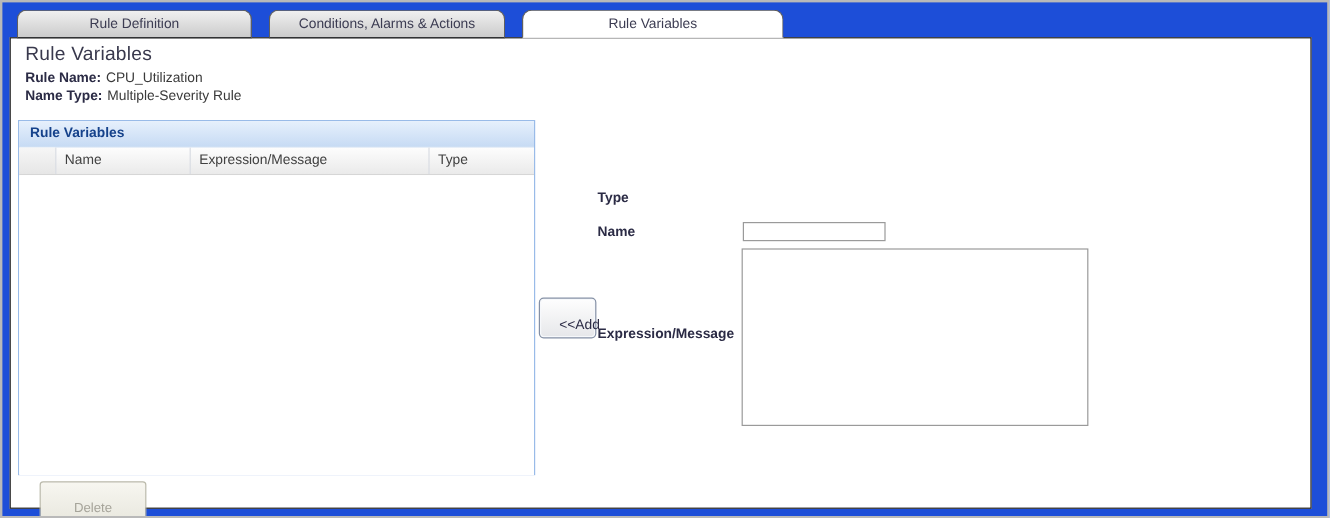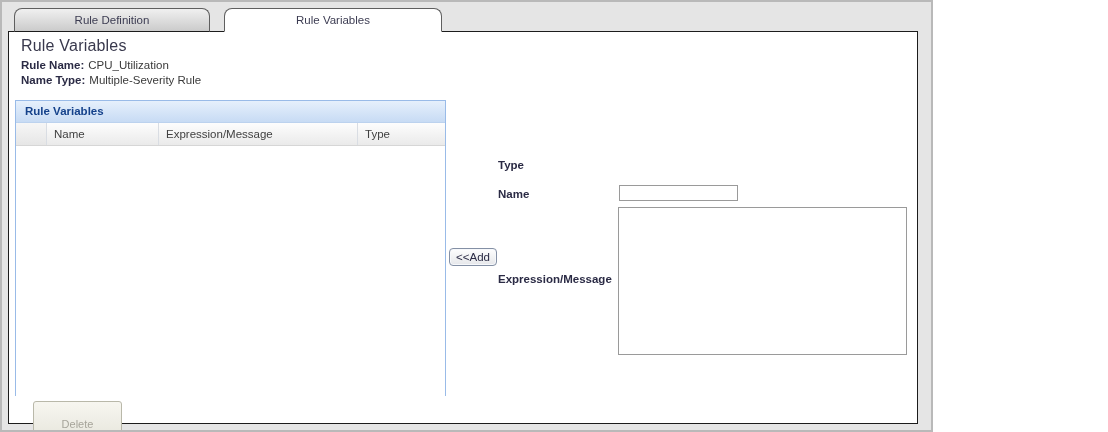--- a/index.html
+++ b/index.html
@@ -1,18 +1,18 @@
 <!DOCTYPE html>
 <html><head>
 <meta charset="utf-8">
 <style>
   html,body{margin:0;padding:0;background:#fff;font-family:"Liberation Sans",sans-serif;}
   .window{
-    position:relative;width:933px;height:432px;box-sizing:border-box;
-    border:2px solid #b9b9b9;background:#e5e5e5;overflow:hidden;
+    position:relative;width:1108px;height:432px;box-sizing:border-box;
+    border:2px solid #b9b9b9;background:#1d4ed8;overflow:hidden;
   }
   
   .tabbar{
     position:absolute;top:6px;left:12px;height:24px;display:flex;gap:14px;
     z-index:5;
   }
   .tab{
     box-sizing:border-box;height:24px;display:flex;align-items:center;justify-content:center;
     font-size:11.5px;color:#3c3c52;
     background:linear-gradient(#f0f0f0,#cbcbcb);
@@ -67,21 +67,21 @@
     box-sizing:border-box;border:1px solid #b9b8a9;border-radius:3px;
     background:linear-gradient(#f7f6f0,#e9e8df);
     font-size:11px;color:#a6a49a;font-family:"Liberation Sans",sans-serif;
     padding:16px;text-align:center;margin-left:12px;
   }
   .btn-add{
     position:absolute;left:440px;top:216px;width:48px;height:18px;
     box-sizing:border-box;border:1px solid #8490a5;border-radius:4px;
     background:linear-gradient(#fefefe,#e6e7ea);
     font-size:11.5px;color:#2b2b45;font-family:"Liberation Sans",sans-serif;
-    padding:0;text-align:center;box-shadow:inset 0 0 0 1px #f6f8fb;
+    padding:16px;text-align:center;box-shadow:inset 0 0 0 1px #f6f8fb;
   }
   
   .form-label{
     position:absolute;font-size:11.5px;font-weight:bold;color:#2b2b45;
   }
   .lbl-type{left:489px;top:127px;}
   .lbl-name{left:489px;top:156px;}
   .lbl-expr{left:489px;top:241px;}
   .radio-group{position:absolute;left:610px;top:120px;}
   .radio-row{display:flex;align-items:center;height:14px;font-size:11.5px;color:#333;}
@@ -105,20 +105,21 @@
     font-size:11px;font-family:"Liberation Sans",sans-serif;
   }
 </style>
 </head>
 <body>
 
 <div class="window">
 
   <div class="tabbar">
     <div class="tab tab1">Rule Definition</div>
+    <div class="tab tab2">Conditions, Alarms &amp; Actions</div>
     <div class="tab tab5 active">Rule Variables</div>
   </div>
 
   <div class="content">
 
     <div class="page-title">Rule Variables</div>
 
     <div class="meta-line meta-name">
       <b>Rule Name:</b><span>CPU_Utilization</span>
     </div>

